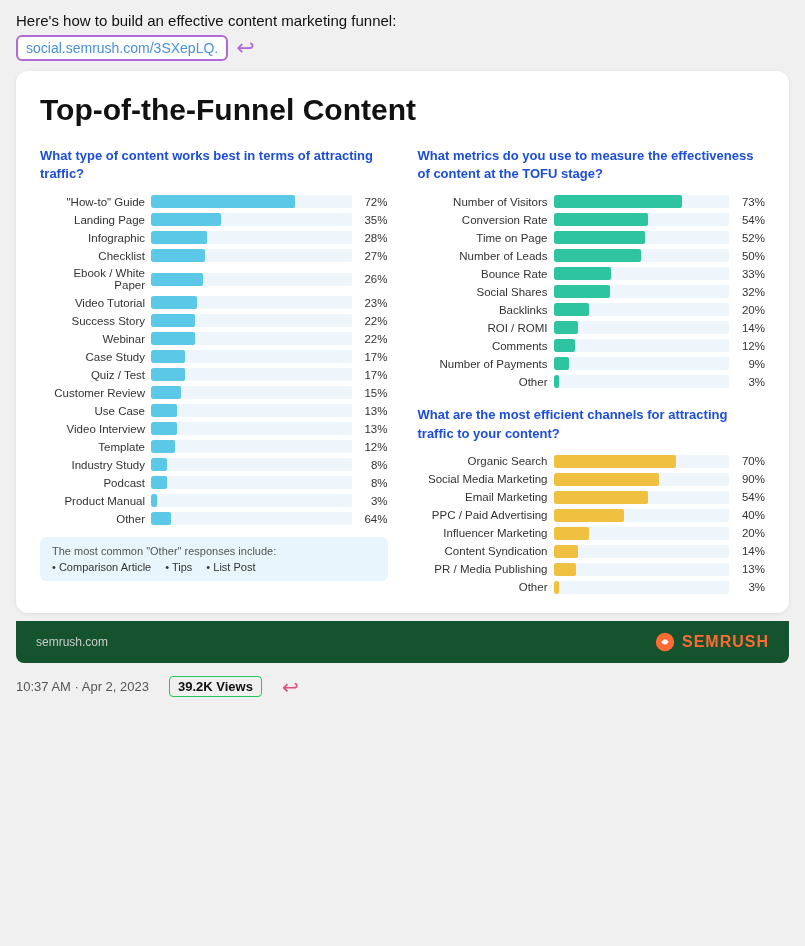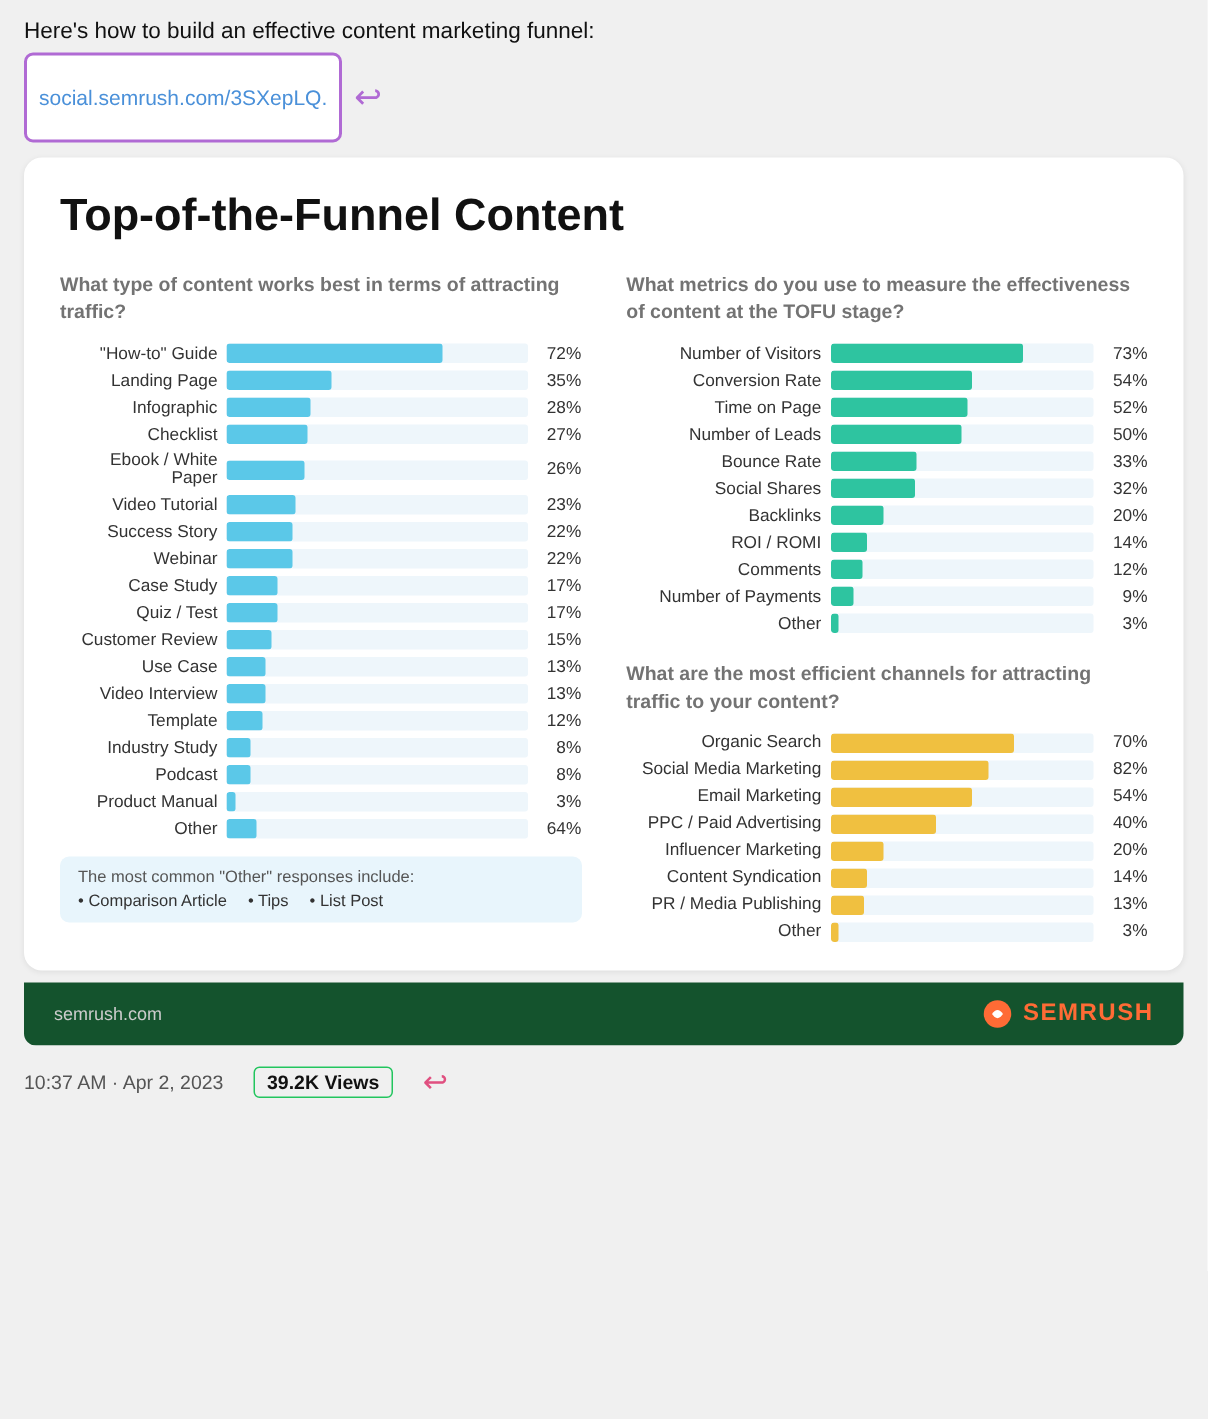--- a/index.html
+++ b/index.html
@@ -29,21 +29,21 @@
     .link-row {
       display: flex;
       align-items: center;
       margin-bottom: 10px;
       gap: 8px;
     }
 
     .link-box {
       border: 2px solid #b06ad4;
       border-radius: 6px;
-      padding: 20px 8px;
+      padding: 3px 8px;
       color: #4a90d9;
       font-size: 14px;
       background: #fff;
     }
 
     .arrow-right {
       display: inline-block;
       color: #b06ad4;
       font-size: 22px;
     }
@@ -73,21 +73,21 @@
       flex: 1;
     }
 
     .right-col {
       flex: 1;
     }
 
     .section-title {
       font-size: 13px;
       font-weight: 700;
-      color: #737373;
+      color: #1d4ed8;
       margin-bottom: 12px;
       line-height: 1.4;
     }
 
     .bar-row {
       display: flex;
       align-items: center;
       margin-bottom: 5px;
       gap: 6px;
     }
@@ -476,21 +476,21 @@
                 <div class="bar-track">
                   <div class="bar-fill-yellow" style="width: 70%;"></div>
                 </div>
                 <div class="bar-pct">70%</div>
               </div>
               <div class="bar-row">
                 <div class="bar-label-right">Social Media Marketing</div>
                 <div class="bar-track">
                   <div class="bar-fill-yellow" style="width: 60%;"></div>
                 </div>
-                <div class="bar-pct">82%</div>
+                <div class="bar-pct">90%</div>
               </div>
               <div class="bar-row">
                 <div class="bar-label-right">Email Marketing</div>
                 <div class="bar-track">
                   <div class="bar-fill-yellow" style="width: 54%;"></div>
                 </div>
                 <div class="bar-pct">54%</div>
               </div>
               <div class="bar-row">
                 <div class="bar-label-right">PPC / Paid Advertising</div>

